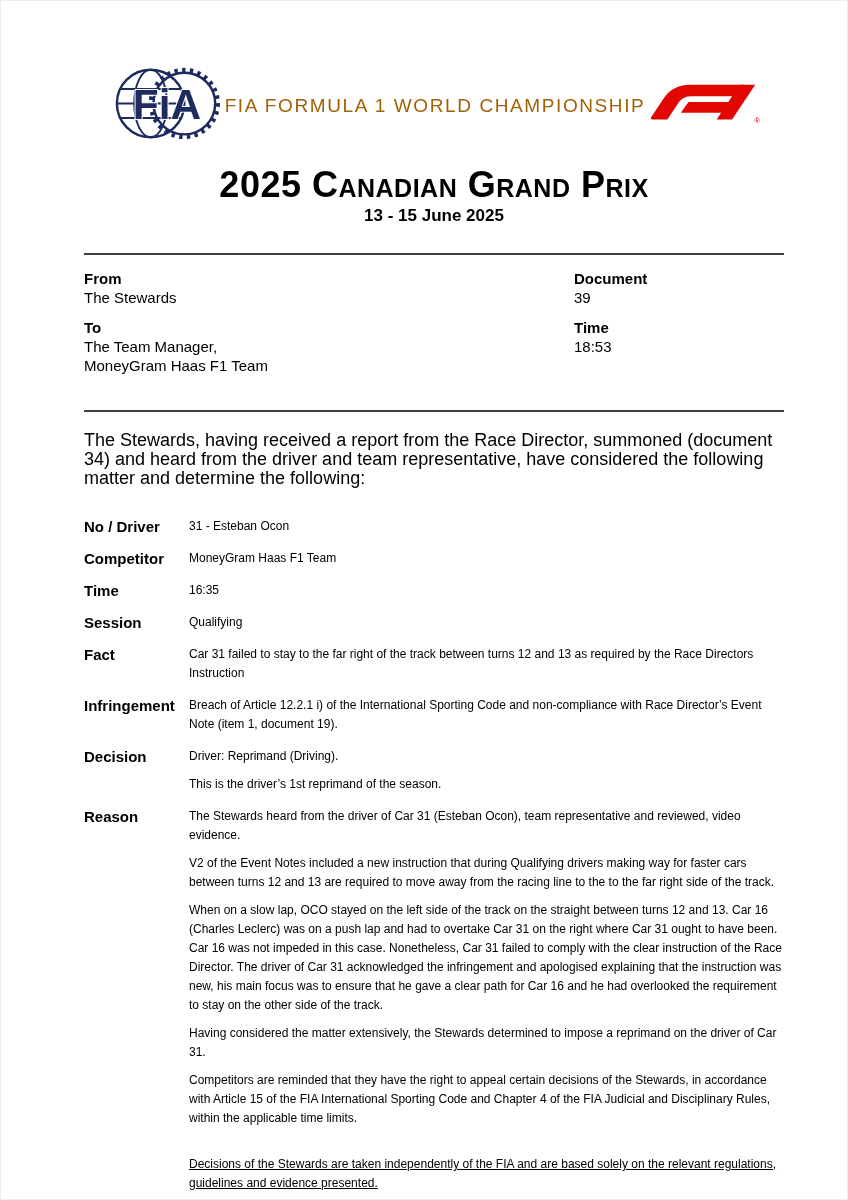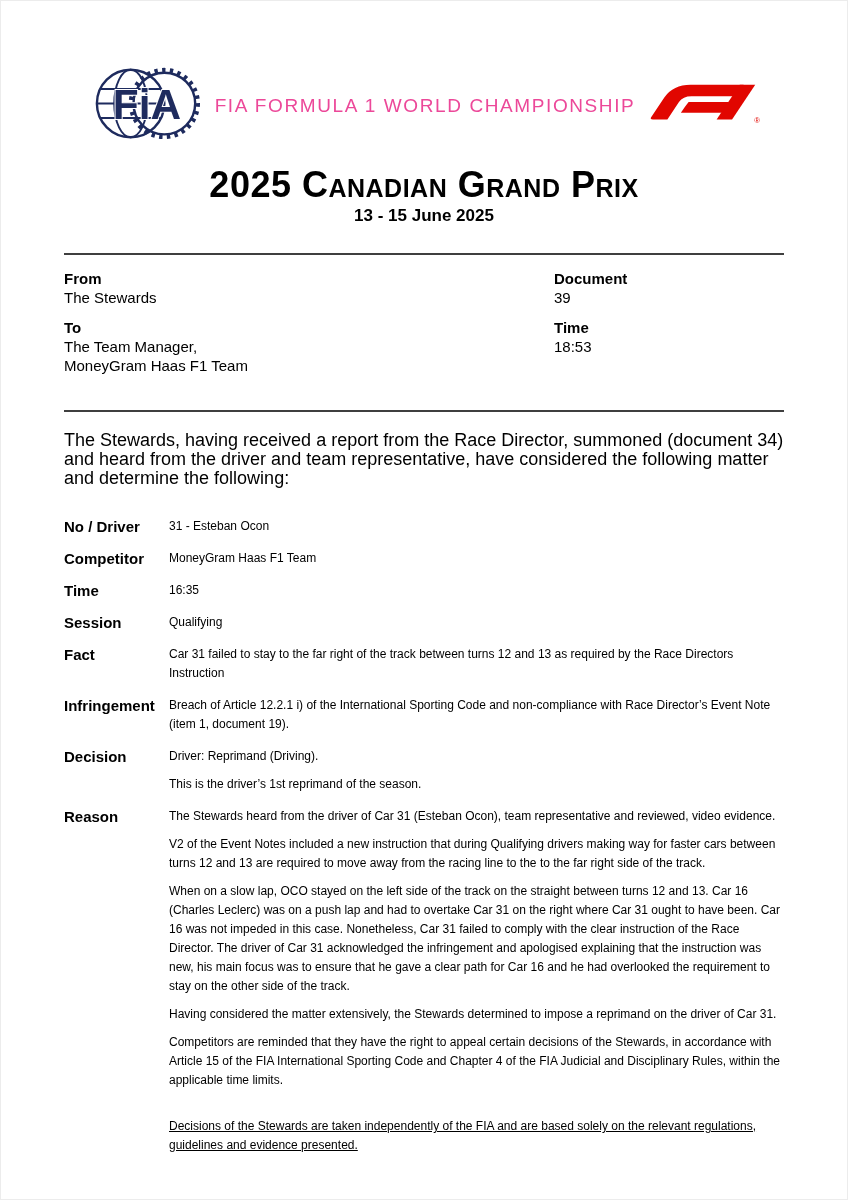--- a/index.html
+++ b/index.html
@@ -7,36 +7,36 @@
   .page {
     width: 848px;
     height: 1200px;
     background: #ffffff;
     border: 1px solid #ececec;
     font-family: "Liberation Sans", sans-serif;
     color: #000;
     position: relative;
     overflow: hidden;
   }
-  .content { padding: 0 63px; }
+  .content { padding: 0 63px; margin-left: 20px; }
 
   
   .header {
     margin-top: 62px;
     display: flex;
     align-items: center;
   }
   .fia-logo { margin-left: 30px; flex: 0 0 auto; }
   .champ-title {
     flex: 1;
     text-align: center;
     font-size: 19px;
     letter-spacing: 1.6px;
     font-weight: 400;
-    color: #ec4899;
+    color: #a16207;
     white-space: nowrap;
   }
   .f1-logo { margin-right: 22px; flex: 0 0 auto; }
 
   
   .event-block { text-align: center; margin-top: 18px; }
   .event-title {
     font-size: 36px;
     font-weight: bold;
     font-variant: small-caps;

